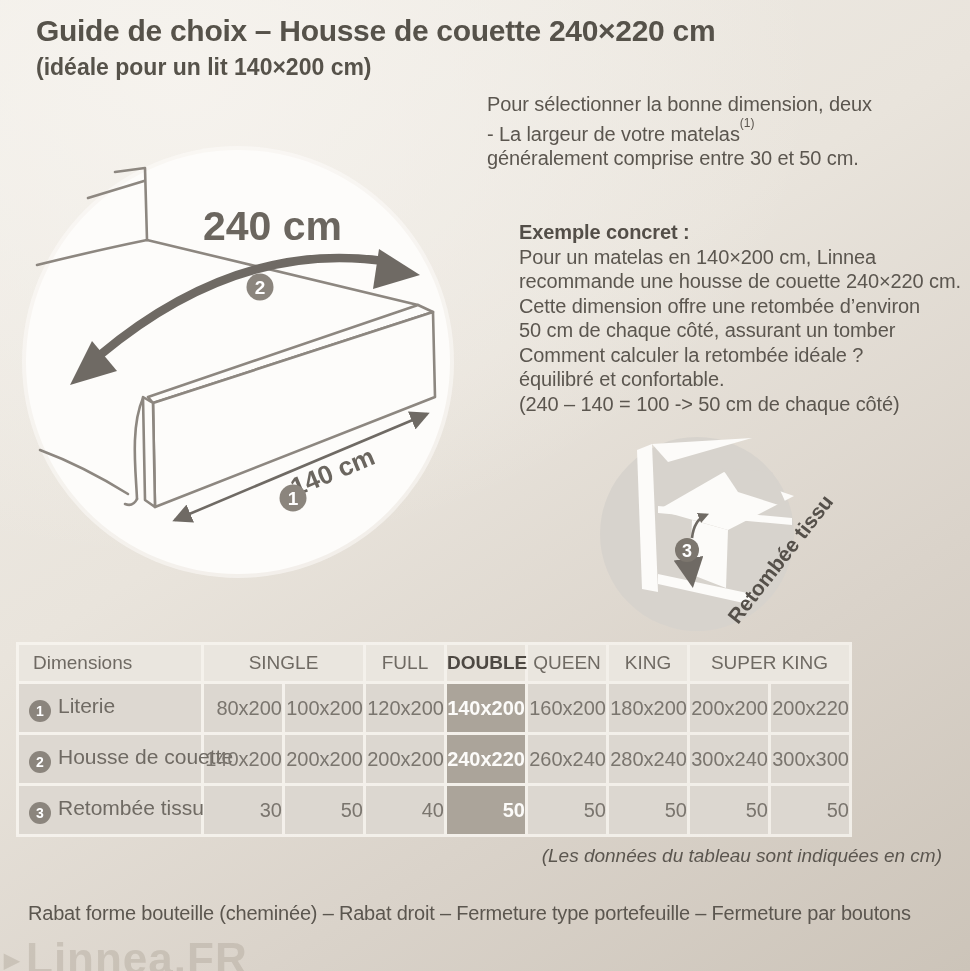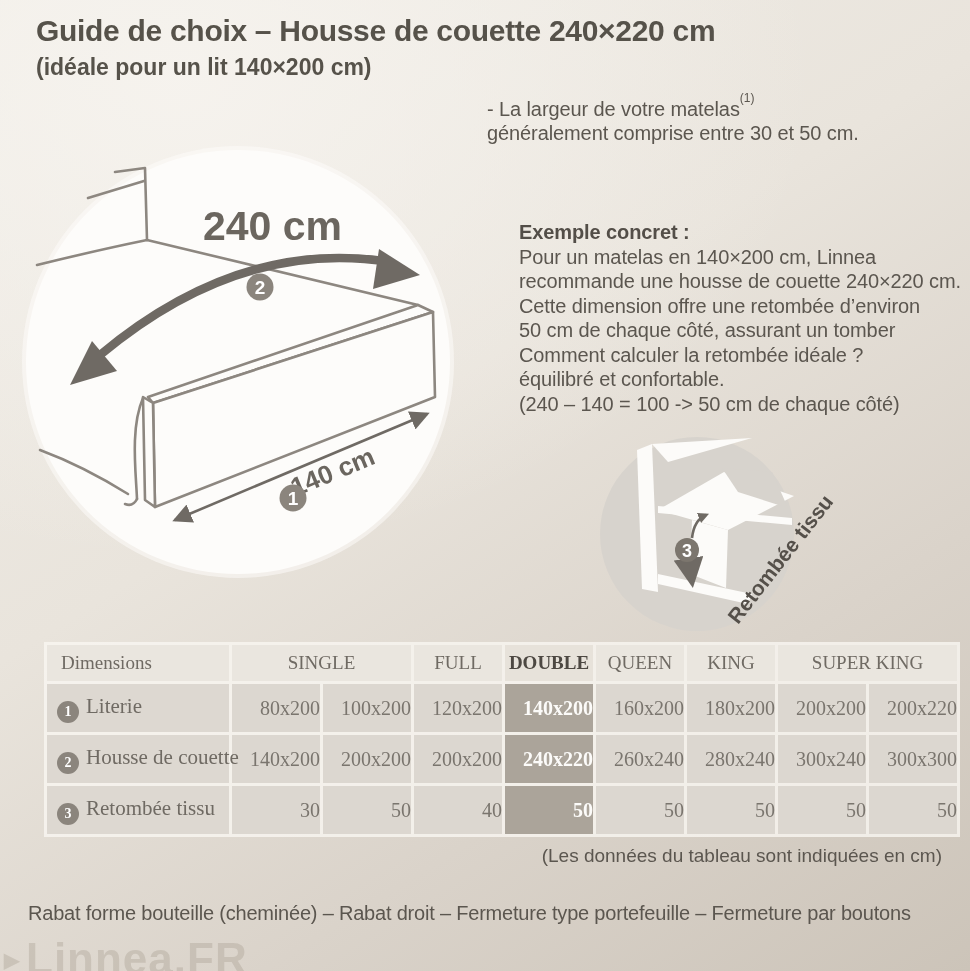--- a/index.html
+++ b/index.html
@@ -14,24 +14,23 @@
   .abs{position:absolute;}
   h1.title{left:36px;top:14px;margin:0;font-size:30px;font-weight:bold;color:#56524a;letter-spacing:-0.3px;}
   h2.subtitle{left:36px;top:54px;margin:0;font-size:23px;font-weight:bold;color:#56524a;}
   .textblock{font-size:20px;line-height:24.5px;color:#5b564f;letter-spacing:-0.1px;}
   .intro{left:487px;top:92px;width:470px;}
   .example{left:487px;top:220px;width:470px;margin-left:32px;}
   .ex-heading{font-weight:bold;color:#534e48;}
   sup.fn{font-size:12px;position:relative;top:-6px;letter-spacing:0;}
   
   table.sizes{
-    position:absolute;left:44px;top:642px;width:916px;
+    position:absolute;left:16px;top:642px;width:836px;
     border-collapse:separate;border-spacing:3px;table-layout:fixed;
     background:rgba(249,246,241,0.8);
-    font-family:Liberation Serif, serif;
   }
   table.sizes th,table.sizes td{padding:0;}
   table.sizes thead th{
     height:36px;background:#eae6df;font-size:19px;font-weight:normal;
     color:#6f6a63;text-align:center;
   }
   table.sizes thead th.corner{text-align:left;padding-left:14px;}
   table.sizes thead th.hlh{background:#e7e2da;color:#4d4842;font-weight:bold;}
   table.sizes tbody th{
     height:48px;background:#ddd8d1;font-weight:normal;font-size:21px;color:#6f6a63;
@@ -39,41 +38,42 @@
   }
   table.sizes tbody td{
     height:48px;background:#dcd7d0;text-align:right;font-size:20px;color:#7a756e;
   }
   table.sizes tbody td.hl{background:#aba49a;color:#fcfbf9;font-weight:bold;}
   .badge{
     display:inline-block;width:22px;height:22px;border-radius:50%;
     background:#8b857d;color:#fff;font-size:14px;font-weight:bold;line-height:22px;
     text-align:center;margin-right:7px;vertical-align:-3px;
   }
-  .table-note{right:28px;top:845px;font-size:19px;color:#5b564f;text-align:right;}
+  .table-note{right:28px;top:845px;font-size:19px;font-style:italic;color:#5b564f;text-align:right;}
   .closures-heading{
     left:28px;top:872px;font-size:21px;color:#534e48;
     text-decoration:underline;text-underline-offset:4px;
   }
   .closures-line{left:28px;top:902px;font-size:20px;color:#5b564f;letter-spacing:-0.2px;white-space:nowrap;}
   .watermark{
     left:26px;top:934px;font-size:44px;font-weight:bold;color:#a2988a;opacity:0.33;letter-spacing:1px;
   }
   .wm-arrow{position:absolute;left:-22px;top:14px;font-size:20px;}
   svg text{font-family:"Liberation Sans",sans-serif;}
 </style>
 </head>
 <body>
 
 <div class="page">
 
   <h1 class="abs title">Guide de choix – Housse de couette 240×220 cm</h1>
   <h2 class="abs subtitle">(idéale pour un lit 140×200 cm)</h2>
 
   <div class="abs textblock intro">
+    <div>Pour sélectionner la bonne dimension, deux</div>
     <div><span>- La largeur de votre matelas</span><sup class="fn">(1)</sup></div>
     <div>généralement comprise entre 30 et 50 cm.</div>
   </div>
 
   <div class="abs textblock example">
     <div class="ex-heading">Exemple concret :</div>
     <div>Pour un matelas en 140×200 cm, Linnea</div>
     <div>recommande une housse de couette 240×220 cm.</div>
     <div>Cette dimension offre une retombée d’environ</div>
     <div>50 cm de chaque côté, assurant un tomber</div>

